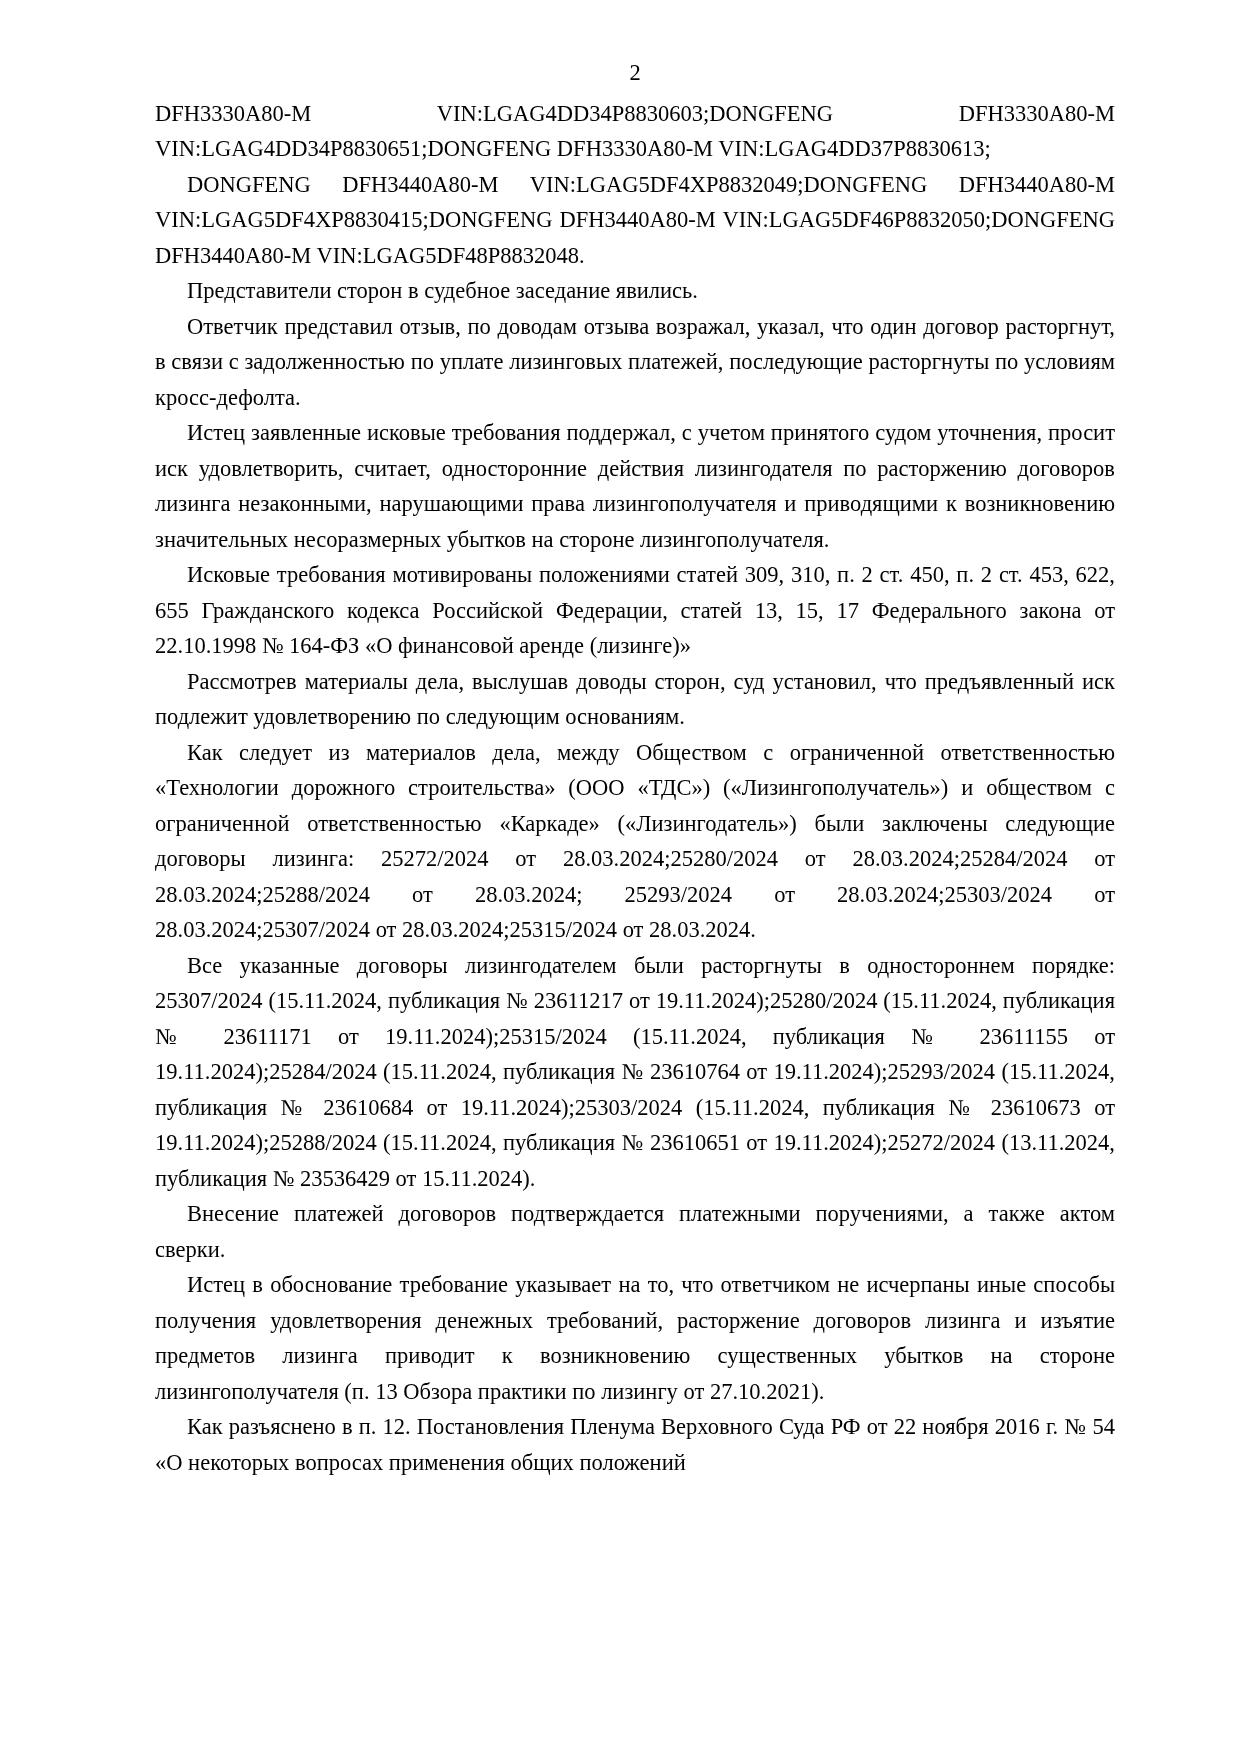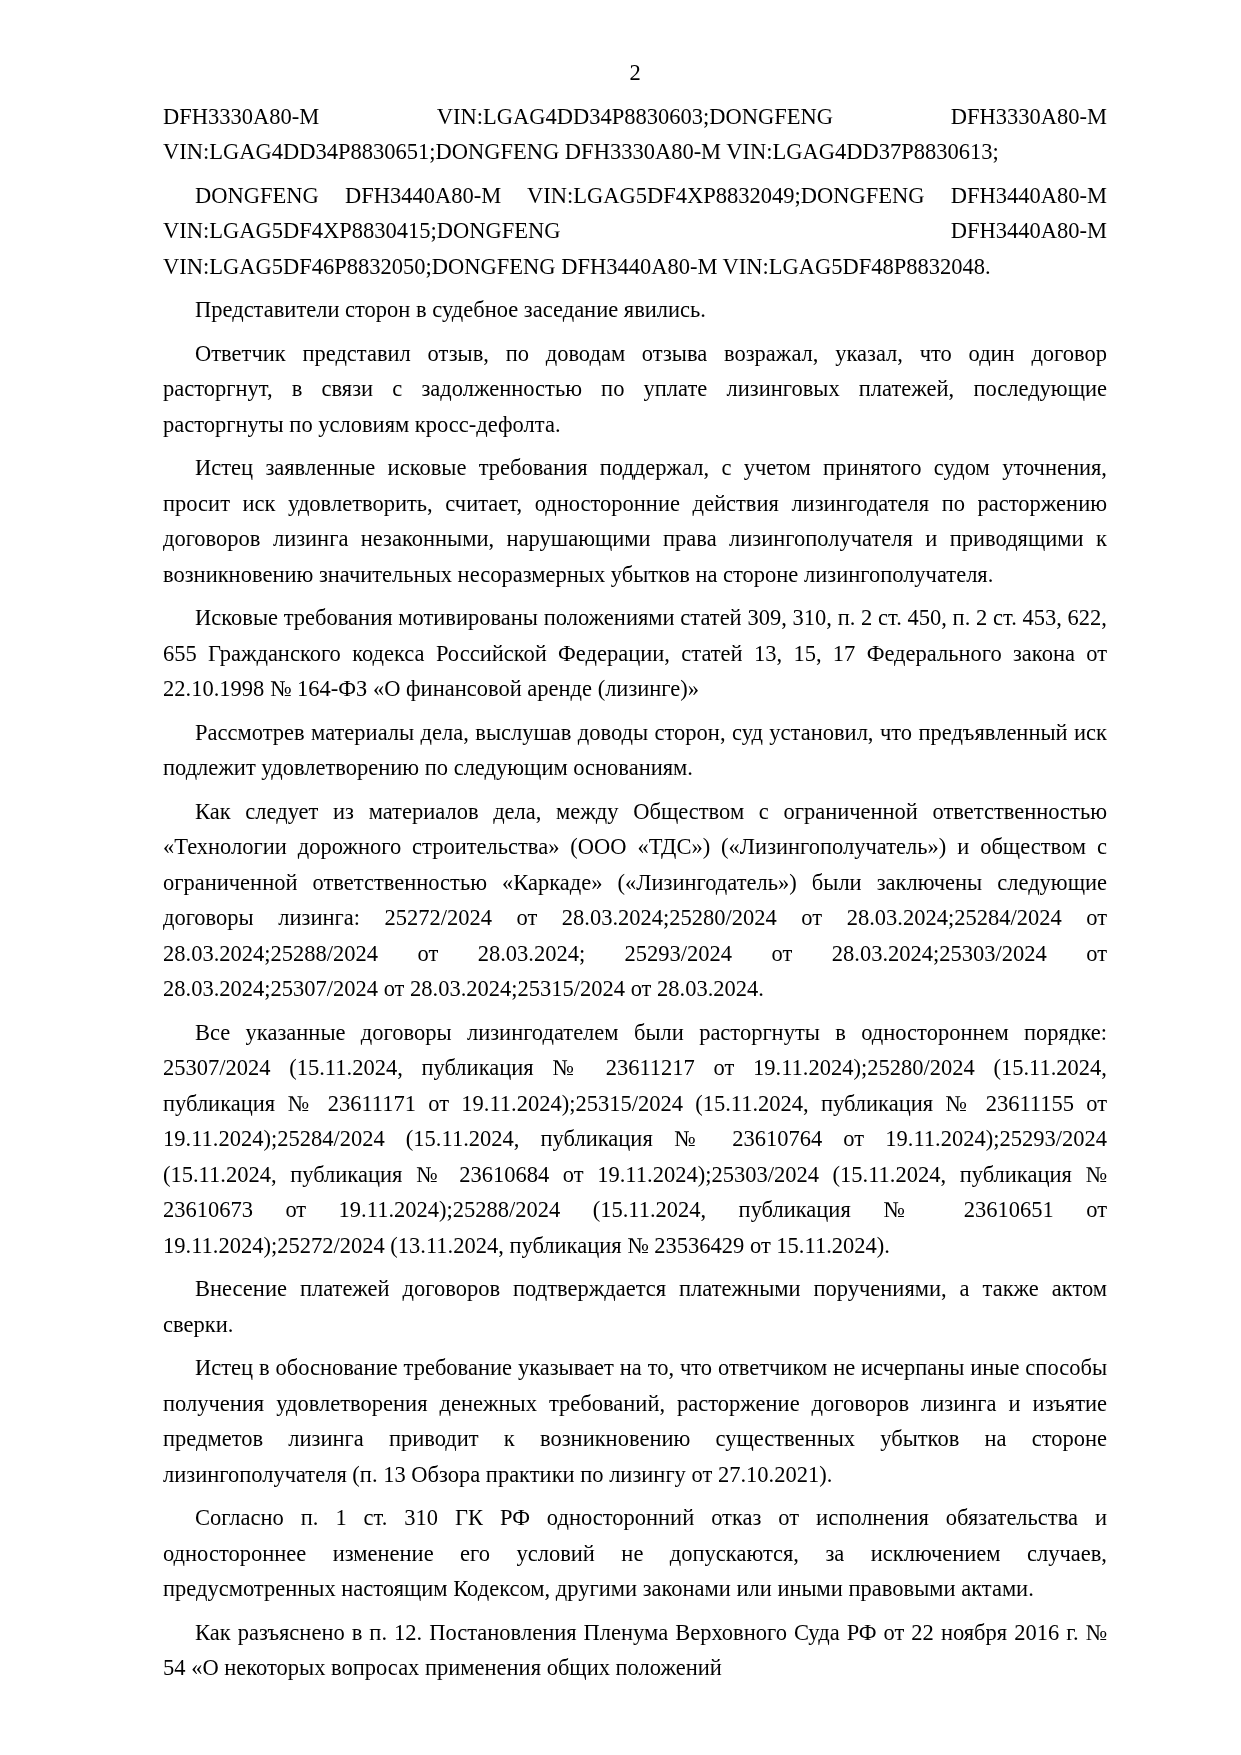--- a/index.html
+++ b/index.html
@@ -18,21 +18,21 @@
     line-height: 35.5px;
     box-sizing: border-box;
     padding: 55px 126px 0 155px;
     overflow: hidden;
   }
   .page-number {
     text-align: center;
     margin: 0 0 5px 0;
   }
   .body-text p {
-    margin: 8px;
+    margin: 0;
     text-align: justify;
     text-justify: inter-word;
     text-indent: 32px;
   }
   .body-text p.no-indent {
     text-indent: 0;
   }
 </style>
 </head>
 <body>
@@ -45,16 +45,15 @@
     <p>DONGFENG DFH3440A80-M VIN:LGAG5DF4XP8832049;DONGFENG DFH3440A80-M VIN:LGAG5DF4XP8830415;DONGFENG DFH3440A80-M VIN:LGAG5DF46P8832050;DONGFENG DFH3440A80-M VIN:LGAG5DF48P8832048.</p>
     <p>Представители сторон в судебное заседание явились.</p>
     <p>Ответчик представил отзыв, по доводам отзыва возражал, указал, что один договор расторгнут, в связи с задолженностью по уплате лизинговых платежей, последующие расторгнуты по условиям кросс-дефолта.</p>
     <p>Истец заявленные исковые требования поддержал, с учетом принятого судом уточнения, просит иск удовлетворить, считает, односторонние действия лизингодателя по расторжению договоров лизинга незаконными, нарушающими права лизингополучателя и приводящими к возникновению значительных несоразмерных убытков на стороне лизингополучателя.</p>
     <p>Исковые требования мотивированы положениями статей 309, 310, п. 2 ст. 450, п. 2 ст. 453, 622, 655 Гражданского кодекса Российской Федерации, статей 13, 15, 17 Федерального закона от 22.10.1998 № 164-ФЗ «О финансовой аренде (лизинге)»</p>
     <p>Рассмотрев материалы дела, выслушав доводы сторон, суд установил, что предъявленный иск подлежит удовлетворению по следующим основаниям.</p>
     <p>Как следует из материалов дела, между Обществом с ограниченной ответственностью «Технологии дорожного строительства» (ООО «ТДС») («Лизингополучатель») и обществом с ограниченной ответственностью «Каркаде» («Лизингодатель») были заключены следующие договоры лизинга: 25272/2024 от 28.03.2024;25280/2024 от 28.03.2024;25284/2024 от 28.03.2024;25288/2024 от 28.03.2024; 25293/2024 от 28.03.2024;25303/2024 от 28.03.2024;25307/2024 от 28.03.2024;25315/2024 от 28.03.2024.</p>
     <p>Все указанные договоры лизингодателем были расторгнуты в одностороннем порядке: 25307/2024 (15.11.2024, публикация № 23611217 от 19.11.2024);25280/2024 (15.11.2024, публикация № 23611171 от 19.11.2024);25315/2024 (15.11.2024, публикация № 23611155 от 19.11.2024);25284/2024 (15.11.2024, публикация № 23610764 от 19.11.2024);25293/2024 (15.11.2024, публикация № 23610684 от 19.11.2024);25303/2024 (15.11.2024, публикация № 23610673 от 19.11.2024);25288/2024 (15.11.2024, публикация № 23610651 от 19.11.2024);25272/2024 (13.11.2024, публикация № 23536429 от 15.11.2024).</p>
     <p>Внесение платежей договоров подтверждается платежными поручениями, а также актом сверки.</p>
     <p>Истец в обоснование требование указывает на то, что ответчиком не исчерпаны иные способы получения удовлетворения денежных требований, расторжение договоров лизинга и изъятие предметов лизинга приводит к возникновению существенных убытков на стороне лизингополучателя (п. 13 Обзора практики по лизингу от 27.10.2021).</p>
-    <p>Согласно п. 1 ст. 310 ГК РФ односторонний отказ от исполнения обязательства и одностороннее изменение его условий не допускаются, за исключением случаев, предусмотренных настоящим Кодексом, другими законами или иными правовыми актами.</p>
     <p>Как разъяснено в п. 12. Постановления Пленума Верховного Суда РФ от 22 ноября 2016 г. № 54 «О некоторых вопросах применения общих положений</p>
   </div>
 </div>
 
 </body></html>

